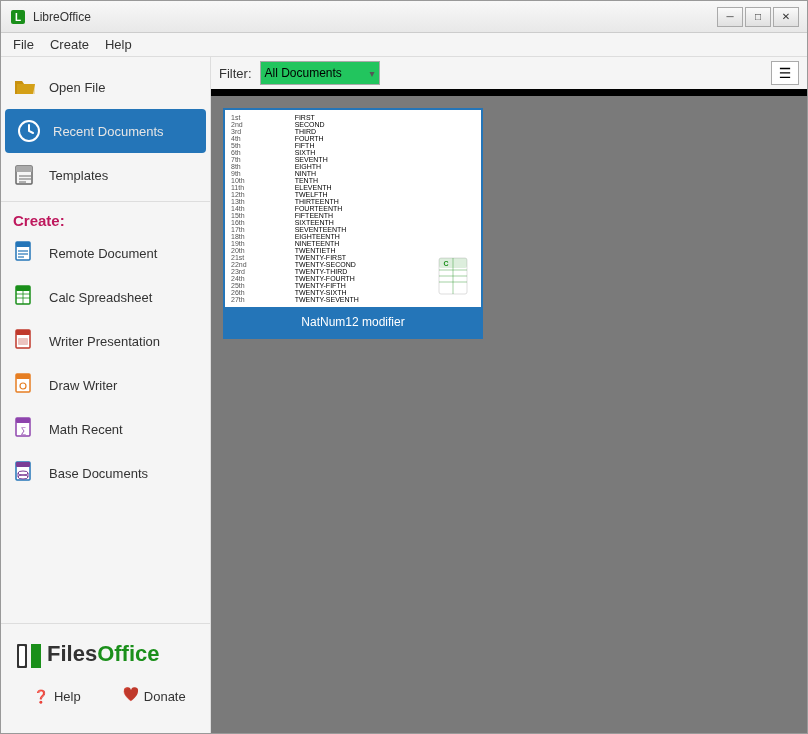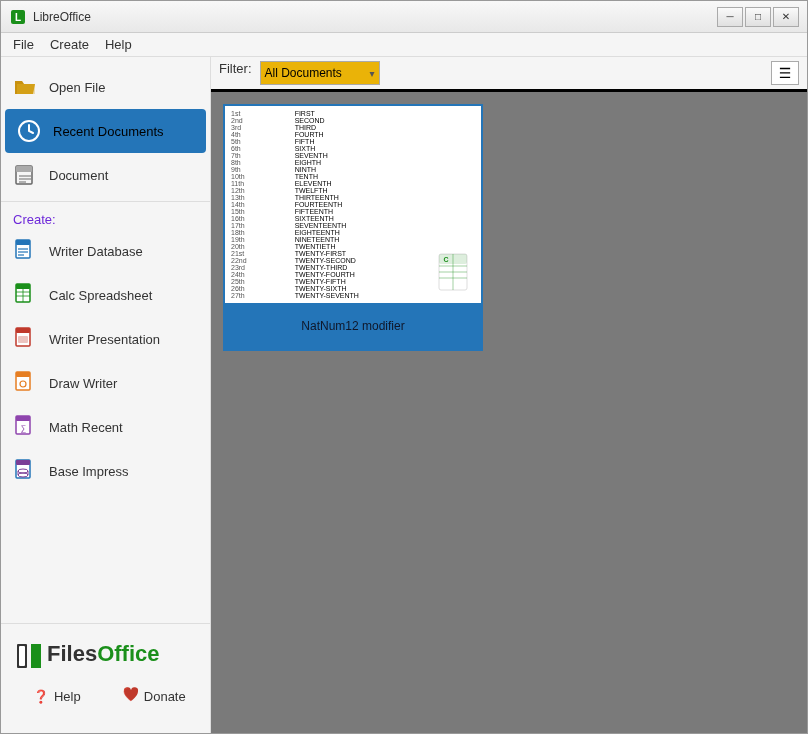--- a/index.html
+++ b/index.html
@@ -16,58 +16,58 @@
     .menu-bar { background: #f5f5f5; height: 24px; display: flex; align-items: center; padding: 0 4px; border-bottom: 1px solid #ddd; }
     .menu-item { padding: 2px 8px; cursor: pointer; font-size: 13px; color: #333; }
 
     .content { display: flex; flex: 1; overflow: hidden; }
 
     
     .sidebar { width: 210px; background: #f5f5f5; border-right: 1px solid #ddd; display: flex; flex-direction: column; padding: 8px 0; }
 
     .sidebar-nav-item { display: flex; align-items: center; padding: 8px 10px; cursor: pointer; gap: 10px; text-align: right; }
     .sidebar-nav-item.active { background: #2475b8; color: white; border-radius: 4px; margin: 0 4px; }
-    .sidebar-nav-item.active .nav-label { color: #000000; }
+    .sidebar-nav-item.active .nav-label { color: #e5e5e5; }
 
     .nav-icon { width: 28px; height: 28px; display: flex; align-items: center; justify-content: center; flex-shrink: 0; }
     .nav-label { font-size: 13px; color: #333; }
 
     .sidebar-divider { height: 1px; background: #ddd; margin: 4px 0; }
 
-    .create-label { padding: 6px 12px 2px; font-size: 13px; color: #6d28d9; font-weight: normal; }
+    .create-label { padding: 6px 12px 2px; font-size: 15px; color: #be185d; font-weight: bold; }
 
     .sidebar-footer { margin-top: auto; padding: 8px; border-top: 1px solid #ddd; }
     .logo-area { display: flex; align-items: center; gap: 6px; padding: 8px 4px; }
     .logo-icon { width: 28px; height: 28px; }
     .logo-text { font-size: 22px; font-weight: bold; }
     .logo-text span.libre { color: #333; }
     .logo-text span.office { color: #1a8f1a; }
 
     .footer-buttons { display: flex; gap: 8px; padding: 4px; }
     .footer-btn { flex: 1; padding: 6px 4px; border: none; background: transparent; cursor: pointer; font-size: 13px; color: #333; display: flex; align-items: center; justify-content: center; gap: 4px; }
 
     
     .main-area { flex: 1; background: #7a7a7a; display: flex; flex-direction: column; overflow: hidden; }
 
-    .toolbar { background: #f5f5f5; border-bottom: 3px solid #000000; padding: 4px 8px; display: flex; align-items: flex-start; gap: 8px; }
+    .toolbar { background: #f5f5f5; border-bottom: 7px solid #000000; padding: 4px 8px; display: flex; align-items: center; gap: 8px; }
     .filter-label { font-size: 13px; color: #333; }
-    .filter-select { border: 1px solid #aaa; background: #eab308; padding: 2px 4px; font-size: 12px; height: 24px; display: flex; align-items: center; gap: 3px; min-width: 120px; cursor: pointer; }
+    .filter-select { border: 1px solid #aaa; background: #22c55e; padding: 2px 4px; font-size: 12px; height: 24px; display: flex; align-items: center; gap: 3px; min-width: 120px; cursor: pointer; }
     .filter-select-text { flex: 1; }
     .filter-arrow { font-size: 10px; color: #555; }
     .toolbar-spacer { flex: 1; }
     .toolbar-menu-btn { border: 1px solid #aaa; background: white; width: 28px; height: 24px; display: flex; align-items: center; justify-content: center; cursor: pointer; font-size: 14px; }
 
     .doc-grid { flex: 1; padding: 12px; overflow-y: auto; display: flex; flex-wrap: wrap; align-content: flex-start; gap: 8px; }
 
     .doc-card { width: 260px; background: white; border: 2px solid #2475b8; cursor: pointer; display: flex; flex-direction: column; }
     .doc-preview { background: white; flex: 1; overflow: hidden; position: relative; height: 270px; padding: 4px; }
     .doc-preview table { font-size: 7px; border-collapse: collapse; width: 100%; }
     .doc-preview table td { padding: 0 2px; white-space: nowrap; }
     .doc-icon { position: absolute; bottom: 8px; right: 8px; }
-    .doc-title-bar { background: #2475b8; color: #0f172a; text-align: center; padding: 16px 8px; font-size: 12px; }
+    .doc-title-bar { background: #2475b8; color: #ffffff; text-align: center; padding: 8px 8px; font-size: 12px; }
   </style>
 </head>
 <body>
 
 <div class="window">
 
   <div class="title-bar">
     <div class="title-bar-icon">
       <svg width="18" height="18" viewBox="0 0 18 18">
         <rect x="2" y="2" width="14" height="14" rx="2" fill="#1a8f1a"></rect>
@@ -117,38 +117,38 @@
       <div class="sidebar-nav-item">
         <div class="nav-icon">
           <svg width="26" height="26" viewBox="0 0 26 26">
             <rect x="4" y="4" width="16" height="18" rx="1" fill="none" stroke="#666" stroke-width="1.5"></rect>
             <rect x="4" y="4" width="16" height="6" rx="1" fill="#aaa"></rect>
             <line x1="7" y1="14" x2="19" y2="14" stroke="#999" stroke-width="1.5"></line>
             <line x1="7" y1="17" x2="19" y2="17" stroke="#999" stroke-width="1.5"></line>
             <line x1="7" y1="20" x2="14" y2="20" stroke="#999" stroke-width="1.5"></line>
           </svg>
         </div>
-        <span class="nav-label">Document</span>
+        <span class="nav-label">Templates</span>
       </div>
 
       <div class="sidebar-divider"></div>
 
       <div class="create-label">Create:</div>
 
       <div class="sidebar-nav-item">
         <div class="nav-icon">
           <svg width="26" height="26" viewBox="0 0 26 26">
             <rect x="4" y="2" width="14" height="18" rx="1" fill="white" stroke="#2475b8" stroke-width="1.5"></rect>
             <rect x="4" y="2" width="14" height="5" rx="1" fill="#2475b8"></rect>
             <line x1="6" y1="11" x2="16" y2="11" stroke="#2475b8" stroke-width="1.2"></line>
             <line x1="6" y1="14" x2="16" y2="14" stroke="#2475b8" stroke-width="1.2"></line>
             <line x1="6" y1="17" x2="12" y2="17" stroke="#2475b8" stroke-width="1.2"></line>
           </svg>
         </div>
-        <span class="nav-label">Writer Database</span>
+        <span class="nav-label">Remote Document</span>
       </div>
 
       <div class="sidebar-nav-item">
         <div class="nav-icon">
           <svg width="26" height="26" viewBox="0 0 26 26">
             <rect x="4" y="2" width="14" height="18" rx="1" fill="white" stroke="#1a8f1a" stroke-width="1.5"></rect>
             <rect x="4" y="2" width="14" height="5" rx="1" fill="#1a8f1a"></rect>
             <line x1="4" y1="10" x2="18" y2="10" stroke="#1a8f1a" stroke-width="0.8"></line>
             <line x1="4" y1="14" x2="18" y2="14" stroke="#1a8f1a" stroke-width="0.8"></line>
             <line x1="11" y1="7" x2="11" y2="20" stroke="#1a8f1a" stroke-width="0.8"></line>
@@ -194,21 +194,21 @@
         <div class="nav-icon">
           <svg width="26" height="26" viewBox="0 0 26 26">
             <rect x="4" y="2" width="14" height="18" rx="1" fill="white" stroke="#2475b8" stroke-width="1.5"></rect>
             <rect x="4" y="2" width="14" height="5" rx="1" fill="#7a3e96"></rect>
             <ellipse cx="11" cy="13" rx="5" ry="2" fill="none" stroke="#7a3e96" stroke-width="1"></ellipse>
             <line x1="6" y1="13" x2="6" y2="17" stroke="#7a3e96" stroke-width="1"></line>
             <line x1="16" y1="13" x2="16" y2="17" stroke="#7a3e96" stroke-width="1"></line>
             <ellipse cx="11" cy="17" rx="5" ry="2" fill="none" stroke="#7a3e96" stroke-width="1"></ellipse>
           </svg>
         </div>
-        <span class="nav-label">Base Impress</span>
+        <span class="nav-label">Base Documents</span>
       </div>
 
       <div class="sidebar-footer">
         <div class="logo-area">
           <div class="logo-icon">
             <svg width="32" height="32" viewBox="0 0 32 32">
               <rect x="4" y="4" width="10" height="24" rx="1" fill="#333"></rect>
               <rect x="6" y="6" width="6" height="20" rx="1" fill="white"></rect>
               <polygon points="18,4 28,4 28,28 18,28" fill="#1a8f1a"></polygon>
             </svg>

